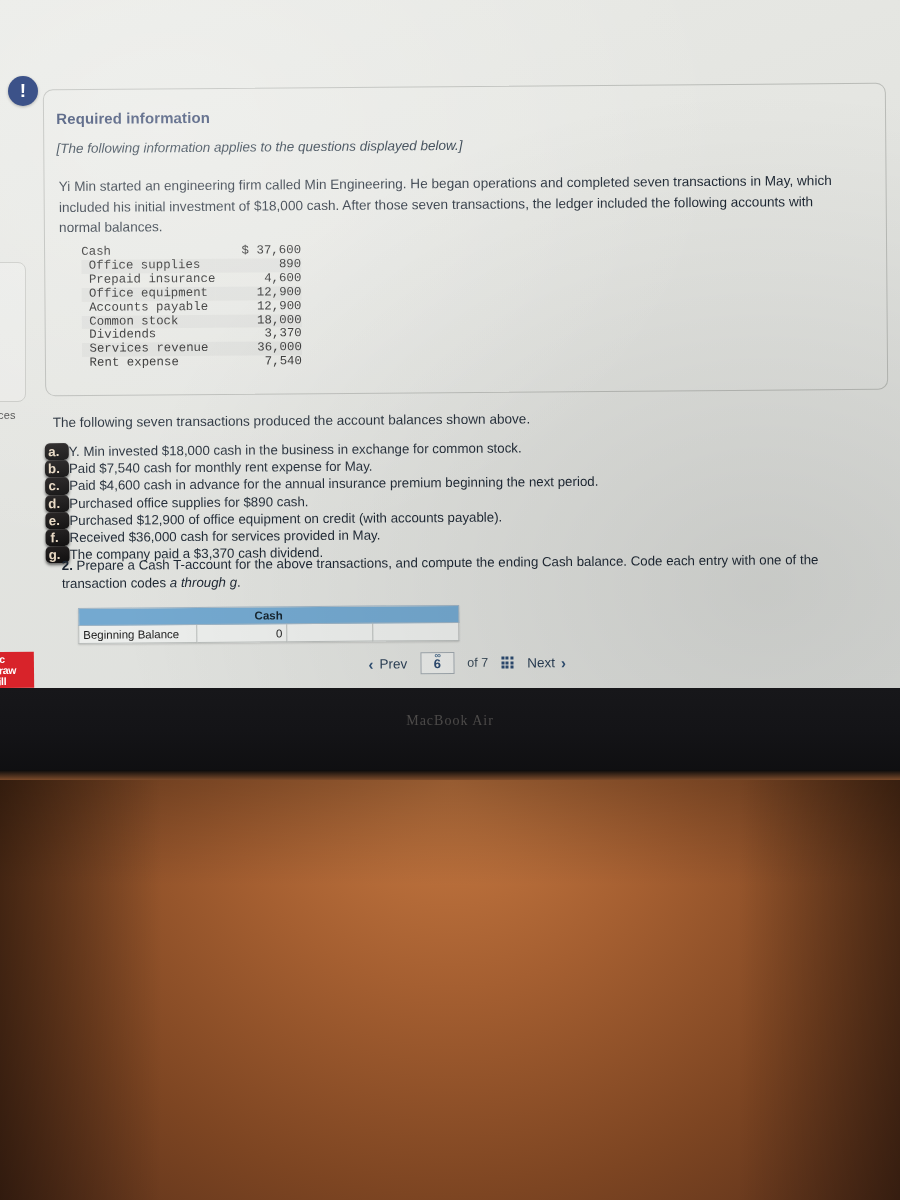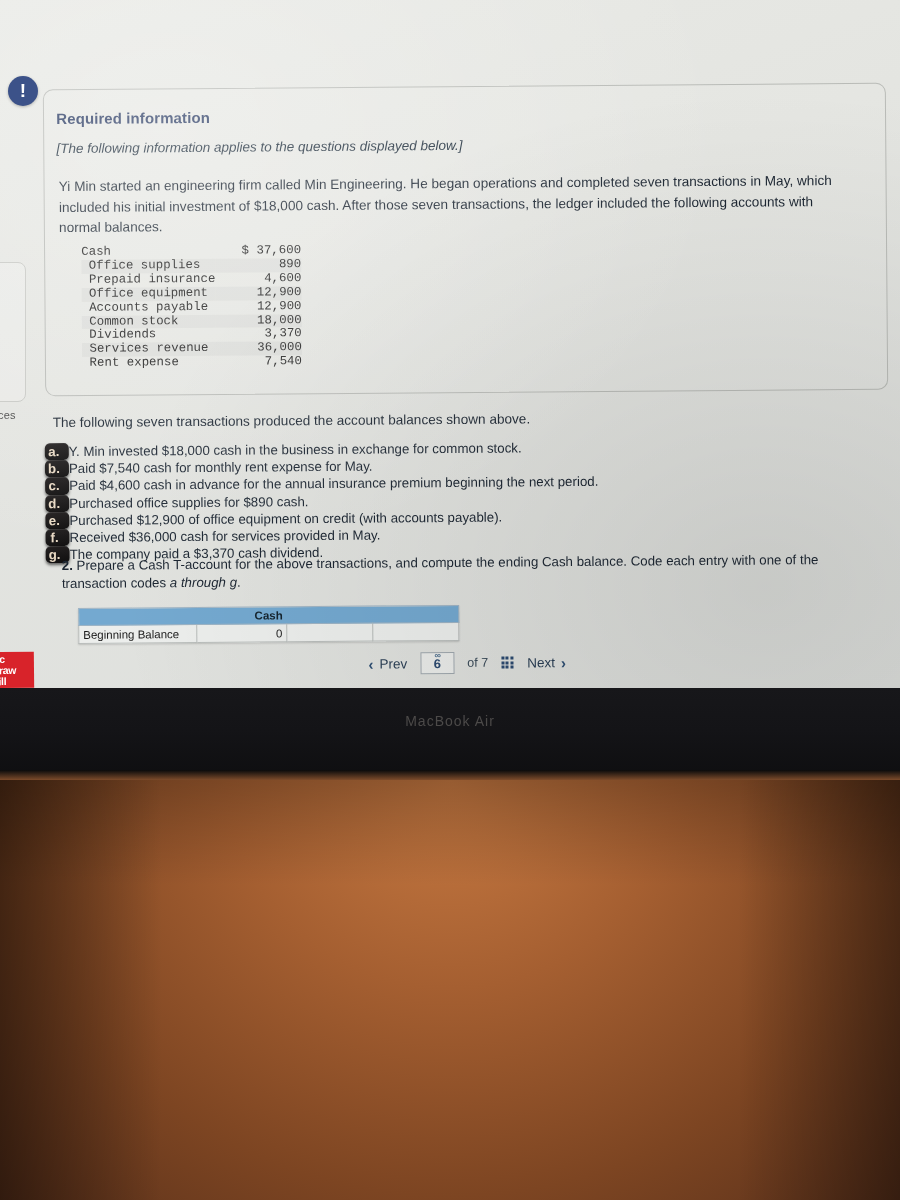--- a/index.html
+++ b/index.html
@@ -157,21 +157,21 @@
   .gridicon i{ display:block; width:3px; height:3px; background:#2c4a70; }
 
   
   .bezel{
     position:absolute; left:0; top:688px; width:900px; height:92px;
     background: linear-gradient(180deg,#17171a 0%, #141417 45%, #0e0e10 100%);
   }
   .bezel-label{
     position:absolute; left:0; top:713px; width:900px; text-align:center;
     color:#4c4a49; font-size:14px; letter-spacing:1px;
-    font-family:Liberation Sans, sans-serif;
+    font-family:Liberation Serif, serif;
   }
   .hinge{
     position:absolute; left:0; top:770px; width:900px; height:14px;
     background: linear-gradient(180deg,#0a0a0b 0%, #7a4a2a 70%, #8d5630 100%);
   }
 
   .keyboard{
     position:absolute; left:0; top:780px; width:900px; height:420px;
     background:
       radial-gradient(ellipse at 50% 0%, #c87a42 0%, #a55f31 35%, #7d4522 70%, #59301a 100%);

